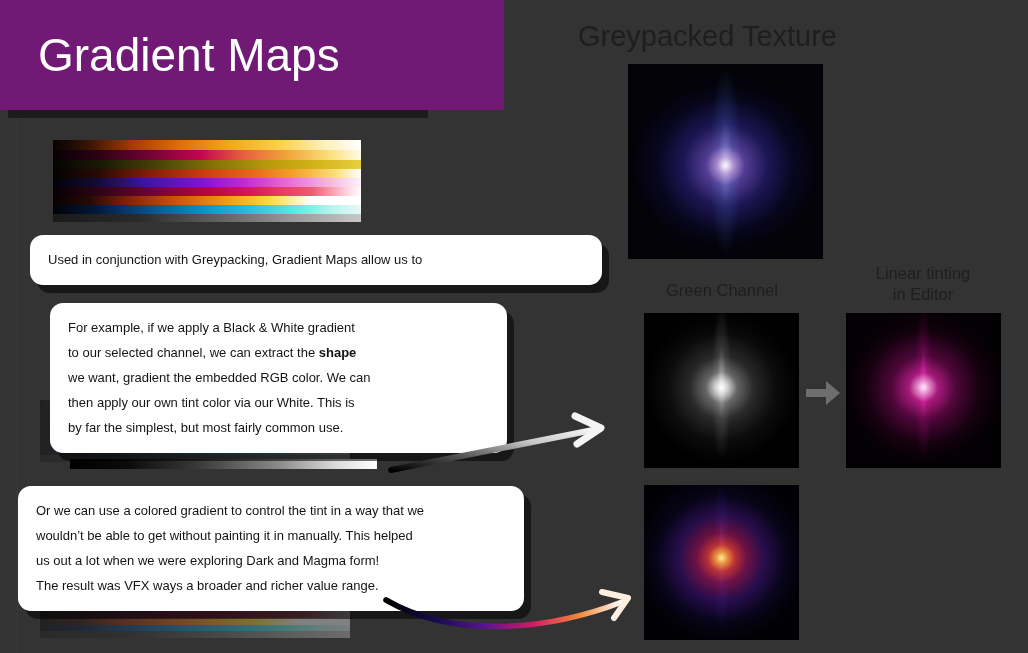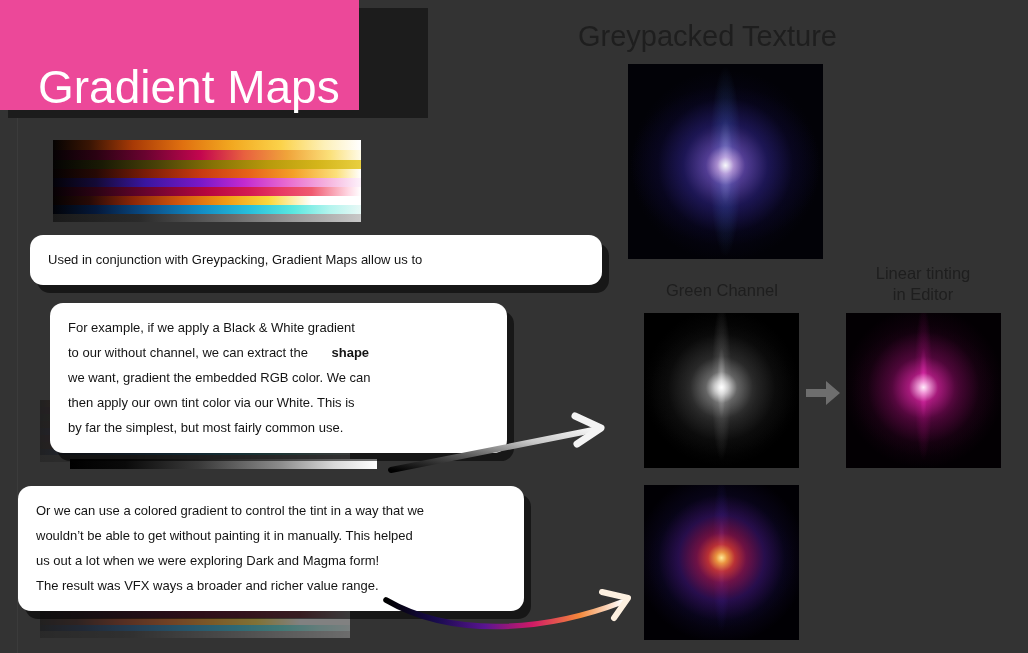--- a/index.html
+++ b/index.html
@@ -12,23 +12,23 @@
   #root { position: relative; width: 1028px; height: 653px; background: #333333; }
 
   
   .left-rule {
     position: absolute; left: 17px; top: 118px; width: 1px; height: 535px;
     background: #3b3b3b;
   }
 
   
   .title-plate {
-    position: absolute; left: 0px; top: 0px; width: 359px; height: 110px;
-    background: #ec4899;
-    display: flex; align-items: flex-end;
+    position: absolute; left: 0px; top: 0px; width: 504px; height: 110px;
+    background: #701a75;
+    display: flex; align-items: center;
   }
   .title-plate .title-text {
     color: #ffffff; font-size: 46px; font-weight: 400; letter-spacing: 0px;
     padding-left: 38px; line-height: 1;
   }
   .title-shadow {
     position: absolute; left: 8px; top: 8px; width: 420px; height: 110px;
     background: #1c1c1c;
   }
 
@@ -54,21 +54,21 @@
   .callout {
     position: absolute;
     background: #ffffff;
     border-radius: 13px;
     color: #141414;
     font-size: 13px;
     line-height: 25px;
     padding: 12px 18px 13px 18px;
     box-shadow: 7px 8px 0 rgba(0,0,0,0.55);
   }
-  .callout b { font-weight: 700; margin-left: 20px; }
+  .callout b { font-weight: 700; }
 
   
   .sec-title {
     position: absolute;
     color: #1e1e1e;
     font-size: 29px;
     font-weight: 400;
     white-space: nowrap;
   }
   .sub-label {
@@ -128,21 +128,21 @@
     <div class="row" style="height: 6px; background: linear-gradient(90deg, rgb(2, 3, 8) 0%, rgb(4, 24, 58) 14%, rgb(10, 76, 134) 30%, rgb(18, 140, 196) 48%, rgb(40, 192, 220) 64%, rgb(90, 232, 224) 78%, rgb(180, 244, 238) 90%, rgb(232, 248, 246) 100%);"></div>
     <div class="row" style="height: 7px; background: linear-gradient(90deg, rgb(26, 26, 26) 0%, rgb(42, 42, 42) 28%, rgb(106, 106, 106) 58%, rgb(154, 154, 154) 78%, rgb(200, 200, 200) 100%);"></div>
     <div class="dim-veil"></div>
   </div>
 
   <div class="bar" style="left: 70px; top: 459px; width: 307px; height: 10px; background: linear-gradient(90deg, rgb(0, 0, 0) 0%, rgb(10, 10, 10) 18%, rgb(58, 58, 58) 42%, rgb(138, 138, 138) 68%, rgb(216, 216, 216) 86%, rgb(255, 255, 255) 100%);"></div>
 
   <div class="callout" style="left:50px; top:303px; width:457px;">
     <div>For example, if we apply a Black &amp; White gradient</div>
     <div>
-      <span>to our without channel, we can extract the </span><b>shape</b>
+      <span>to our selected channel, we can extract the </span><b>shape</b>
     </div>
     <div>we want, gradient the embedded RGB color. We can</div>
     <div>then apply our own tint color via our White. This is</div>
     <div>by far the simplest, but most fairly common use.</div>
   </div>
 
   <div class="dim-panel" style="left:40px; top:576px; width:310px; height:62px;">
     <div class="row" style="height: 7px; background: linear-gradient(90deg, rgb(5, 3, 2) 0%, rgb(58, 21, 4) 12%, rgb(168, 58, 6) 26%, rgb(224, 112, 16) 42%, rgb(242, 168, 32) 58%, rgb(251, 210, 74) 74%, rgb(253, 240, 184) 88%, rgb(255, 255, 255) 100%);"></div>
     <div class="row" style="height: 7px; background: linear-gradient(90deg, rgb(6, 1, 4) 0%, rgb(42, 2, 18) 14%, rgb(106, 3, 48) 30%, rgb(196, 6, 79) 48%, rgb(232, 96, 63) 62%, rgb(240, 164, 58) 76%, rgb(251, 224, 122) 90%, rgb(255, 251, 232) 100%);"></div>
     <div class="row" style="height: 7px; background: linear-gradient(90deg, rgb(4, 4, 3) 0%, rgb(26, 26, 5) 16%, rgb(74, 66, 8) 34%, rgb(134, 114, 6) 52%, rgb(184, 154, 12) 70%, rgb(212, 181, 26) 86%, rgb(232, 207, 64) 100%);"></div>

